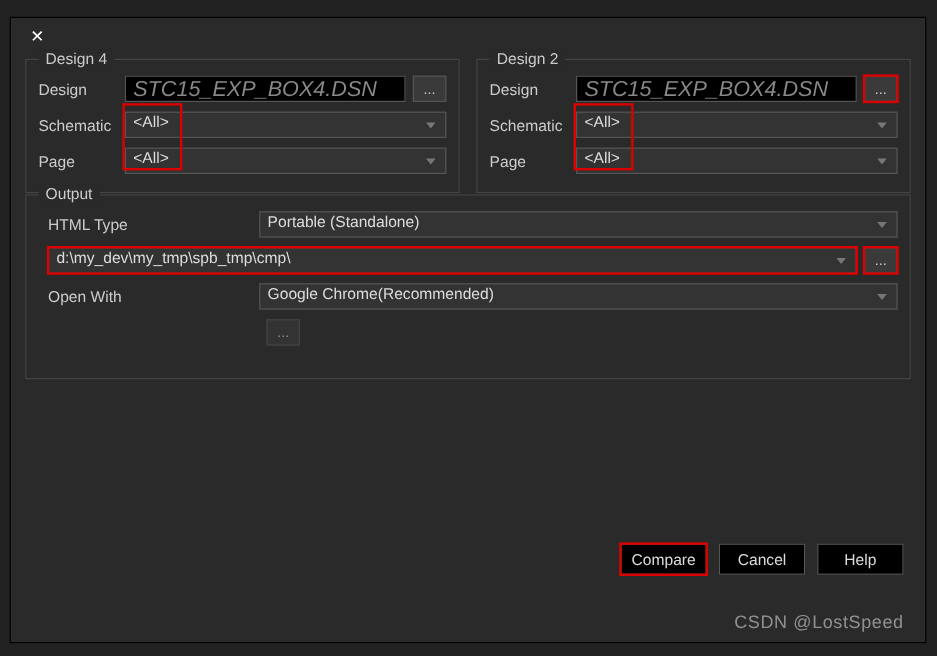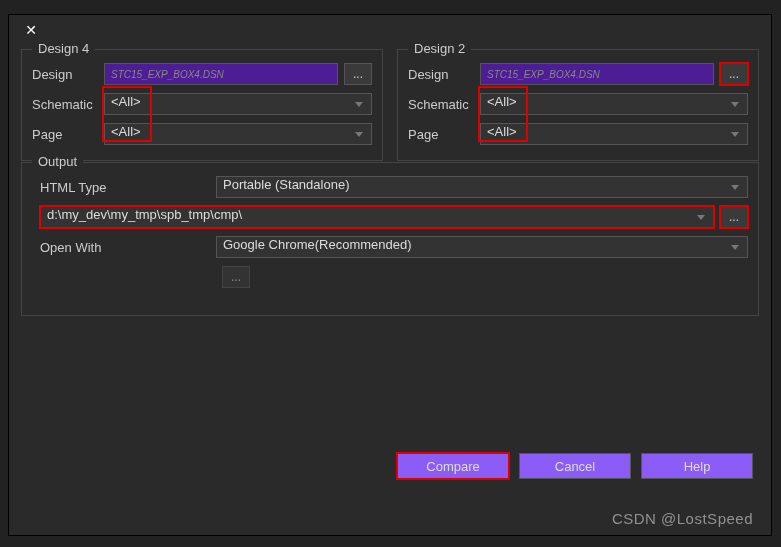--- a/index.html
+++ b/index.html
@@ -9,29 +9,29 @@
 .titlebar .title { flex: 1; color: #ddd; font-size: 14px; }
 .close-btn { width: 20px; height: 20px; display: flex; align-items: center; justify-content: center; color: #fff; cursor: pointer; font-size: 14px; }
 .content { padding: 4px 12px 12px 12px; }
 .top-row { display: flex; gap: 14px; }
 .fieldset { border: 1px solid #444; position: relative; padding: 12px 10px 8px 10px; }
 .legend { position: absolute; top: -9px; left: 10px; background: #2a2a2a; padding: 0 6px; color: #ccc; font-size: 13px; }
 .design-box { flex: 1; }
 .row { display: flex; align-items: center; margin-bottom: 6px; height: 24px; }
 .lbl { width: 72px; color: #ccc; }
 .output .lbl { width: 176px; }
-.text-input { flex: 1; height: 22px; background: #4c1d95; border: 1px solid #555; padding: 0 6px; color: #888; font-style: italic; font-size: 10px; display: flex; align-items: center; }
+.text-input { flex: 1; height: 22px; background: #000000; border: 1px solid #555; padding: 0 6px; color: #888; font-style: italic; font-size: 18px; display: flex; align-items: center; }
 .text-input.normal { font-style: normal; color: #ddd; }
 .dropdown { flex: 1; height: 22px; background: #333; border: 1px solid #555; padding: 0 6px; color: #ddd; display: flex; align-items: flex-start; position: relative; cursor: pointer; }
 .dropdown::after { content: ""; position: absolute; right: 8px; top: 8px; width: 0; height: 0; border-left: 4px solid transparent; border-right: 4px solid transparent; border-top: 5px solid #777; }
 .browse-btn { width: 28px; height: 22px; margin-left: 6px; background: #3a3a3a; border: 1px solid #555; color: #ccc; display: flex; align-items: center; justify-content: center; cursor: pointer; font-size: 12px; }
 .output { margin-top: 1px; border: 1px solid #444; position: relative; padding: 12px 10px 20px 18px; }
 .italic-ph { font-style: italic; color: #888; }
 .button-row { display: flex; justify-content: flex-end; gap: 10px; padding: 12px 18px 0 0; position: absolute; bottom: 56px; right: 0; width: 100%; }
-.btn { width: 112px; height: 26px; background: #8b5cf6; border: 1px solid #555; color: #ddd; display: flex; align-items: center; justify-content: center; cursor: pointer; font-size: 13px; }
+.btn { width: 72px; height: 26px; background: #000000; border: 1px solid #555; color: #ddd; display: flex; align-items: center; justify-content: center; cursor: pointer; font-size: 13px; }
 .red-outline { outline: 2px solid #d00; outline-offset: -1px; }
 .red-around { position: absolute; border: 2px solid #d00; pointer-events: none; }
 .watermark { position: absolute; right: 18px; bottom: 8px; color: #aaa; font-size: 15px; letter-spacing: 0.5px; opacity: 0.8; }
 .disabled-btn { opacity: 0.6; }
 </style>
 </head>
 <body>
 
 <div class="dialog">
   <div class="titlebar">

